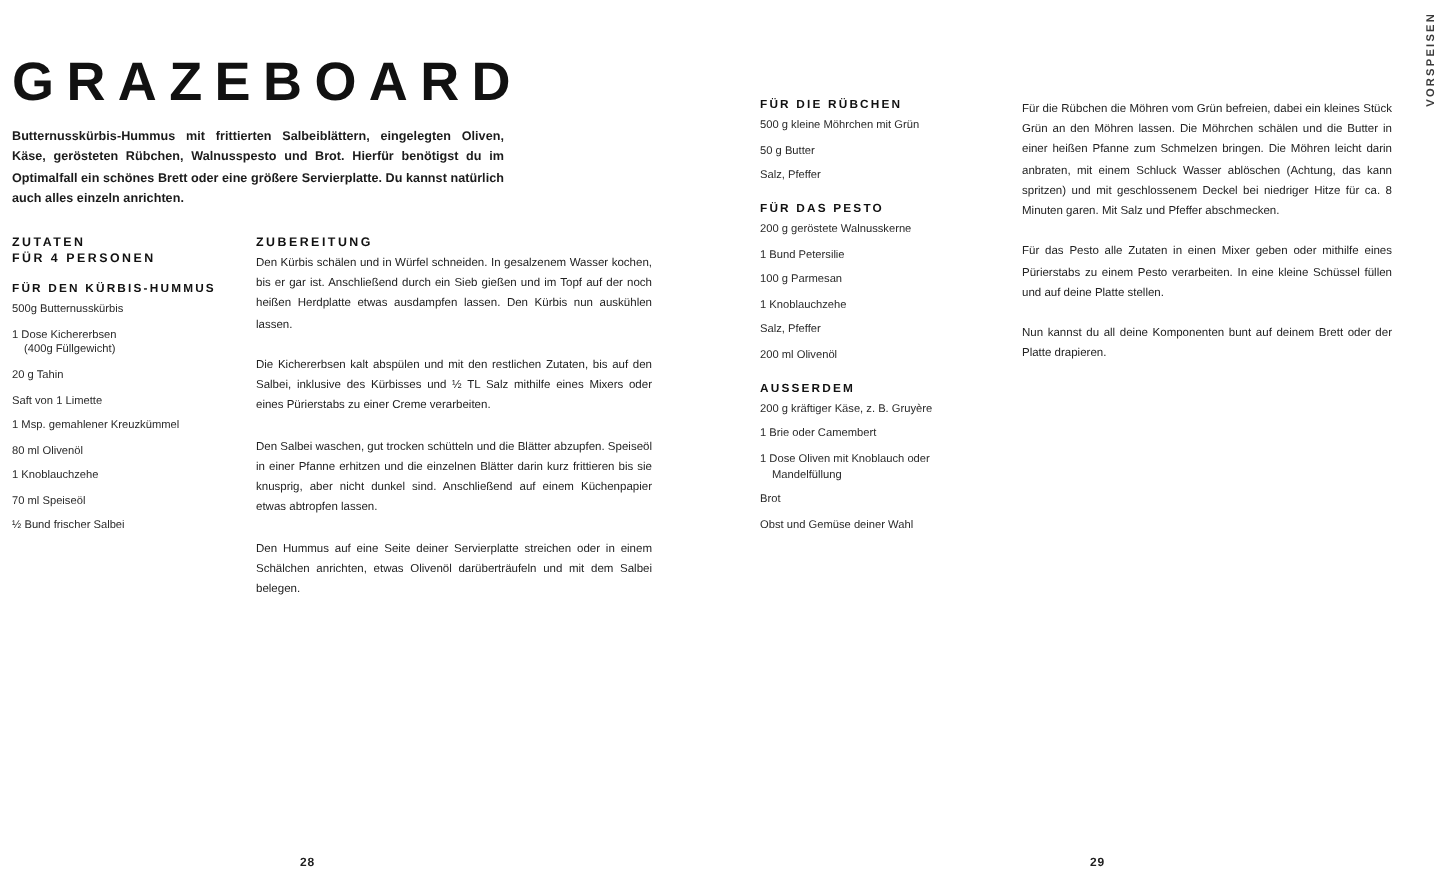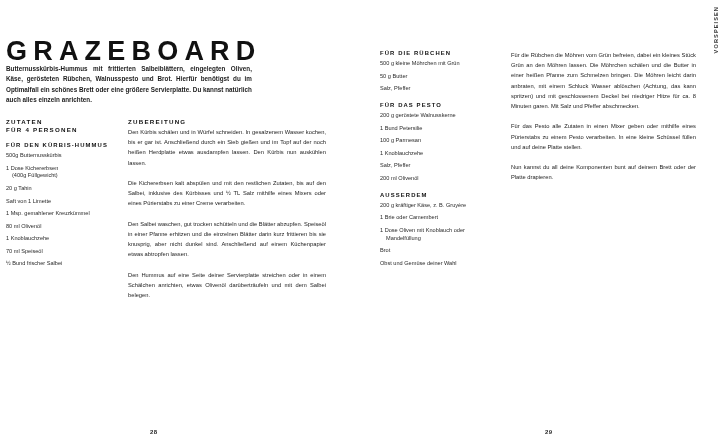--- a/index.html
+++ b/index.html
@@ -18,21 +18,21 @@
   .page {
     position: absolute;
     inset: 0;
     padding: 0;
   }
 
   
   .title {
     position: absolute;
     left: 6px;
-    top: 20px;
+    top: 10px;
     font-size: 27px;
     font-weight: bold;
     letter-spacing: 6.2px;
     line-height: 1;
     color: #111111;
   }
 
   
   .intro {
     position: absolute;

